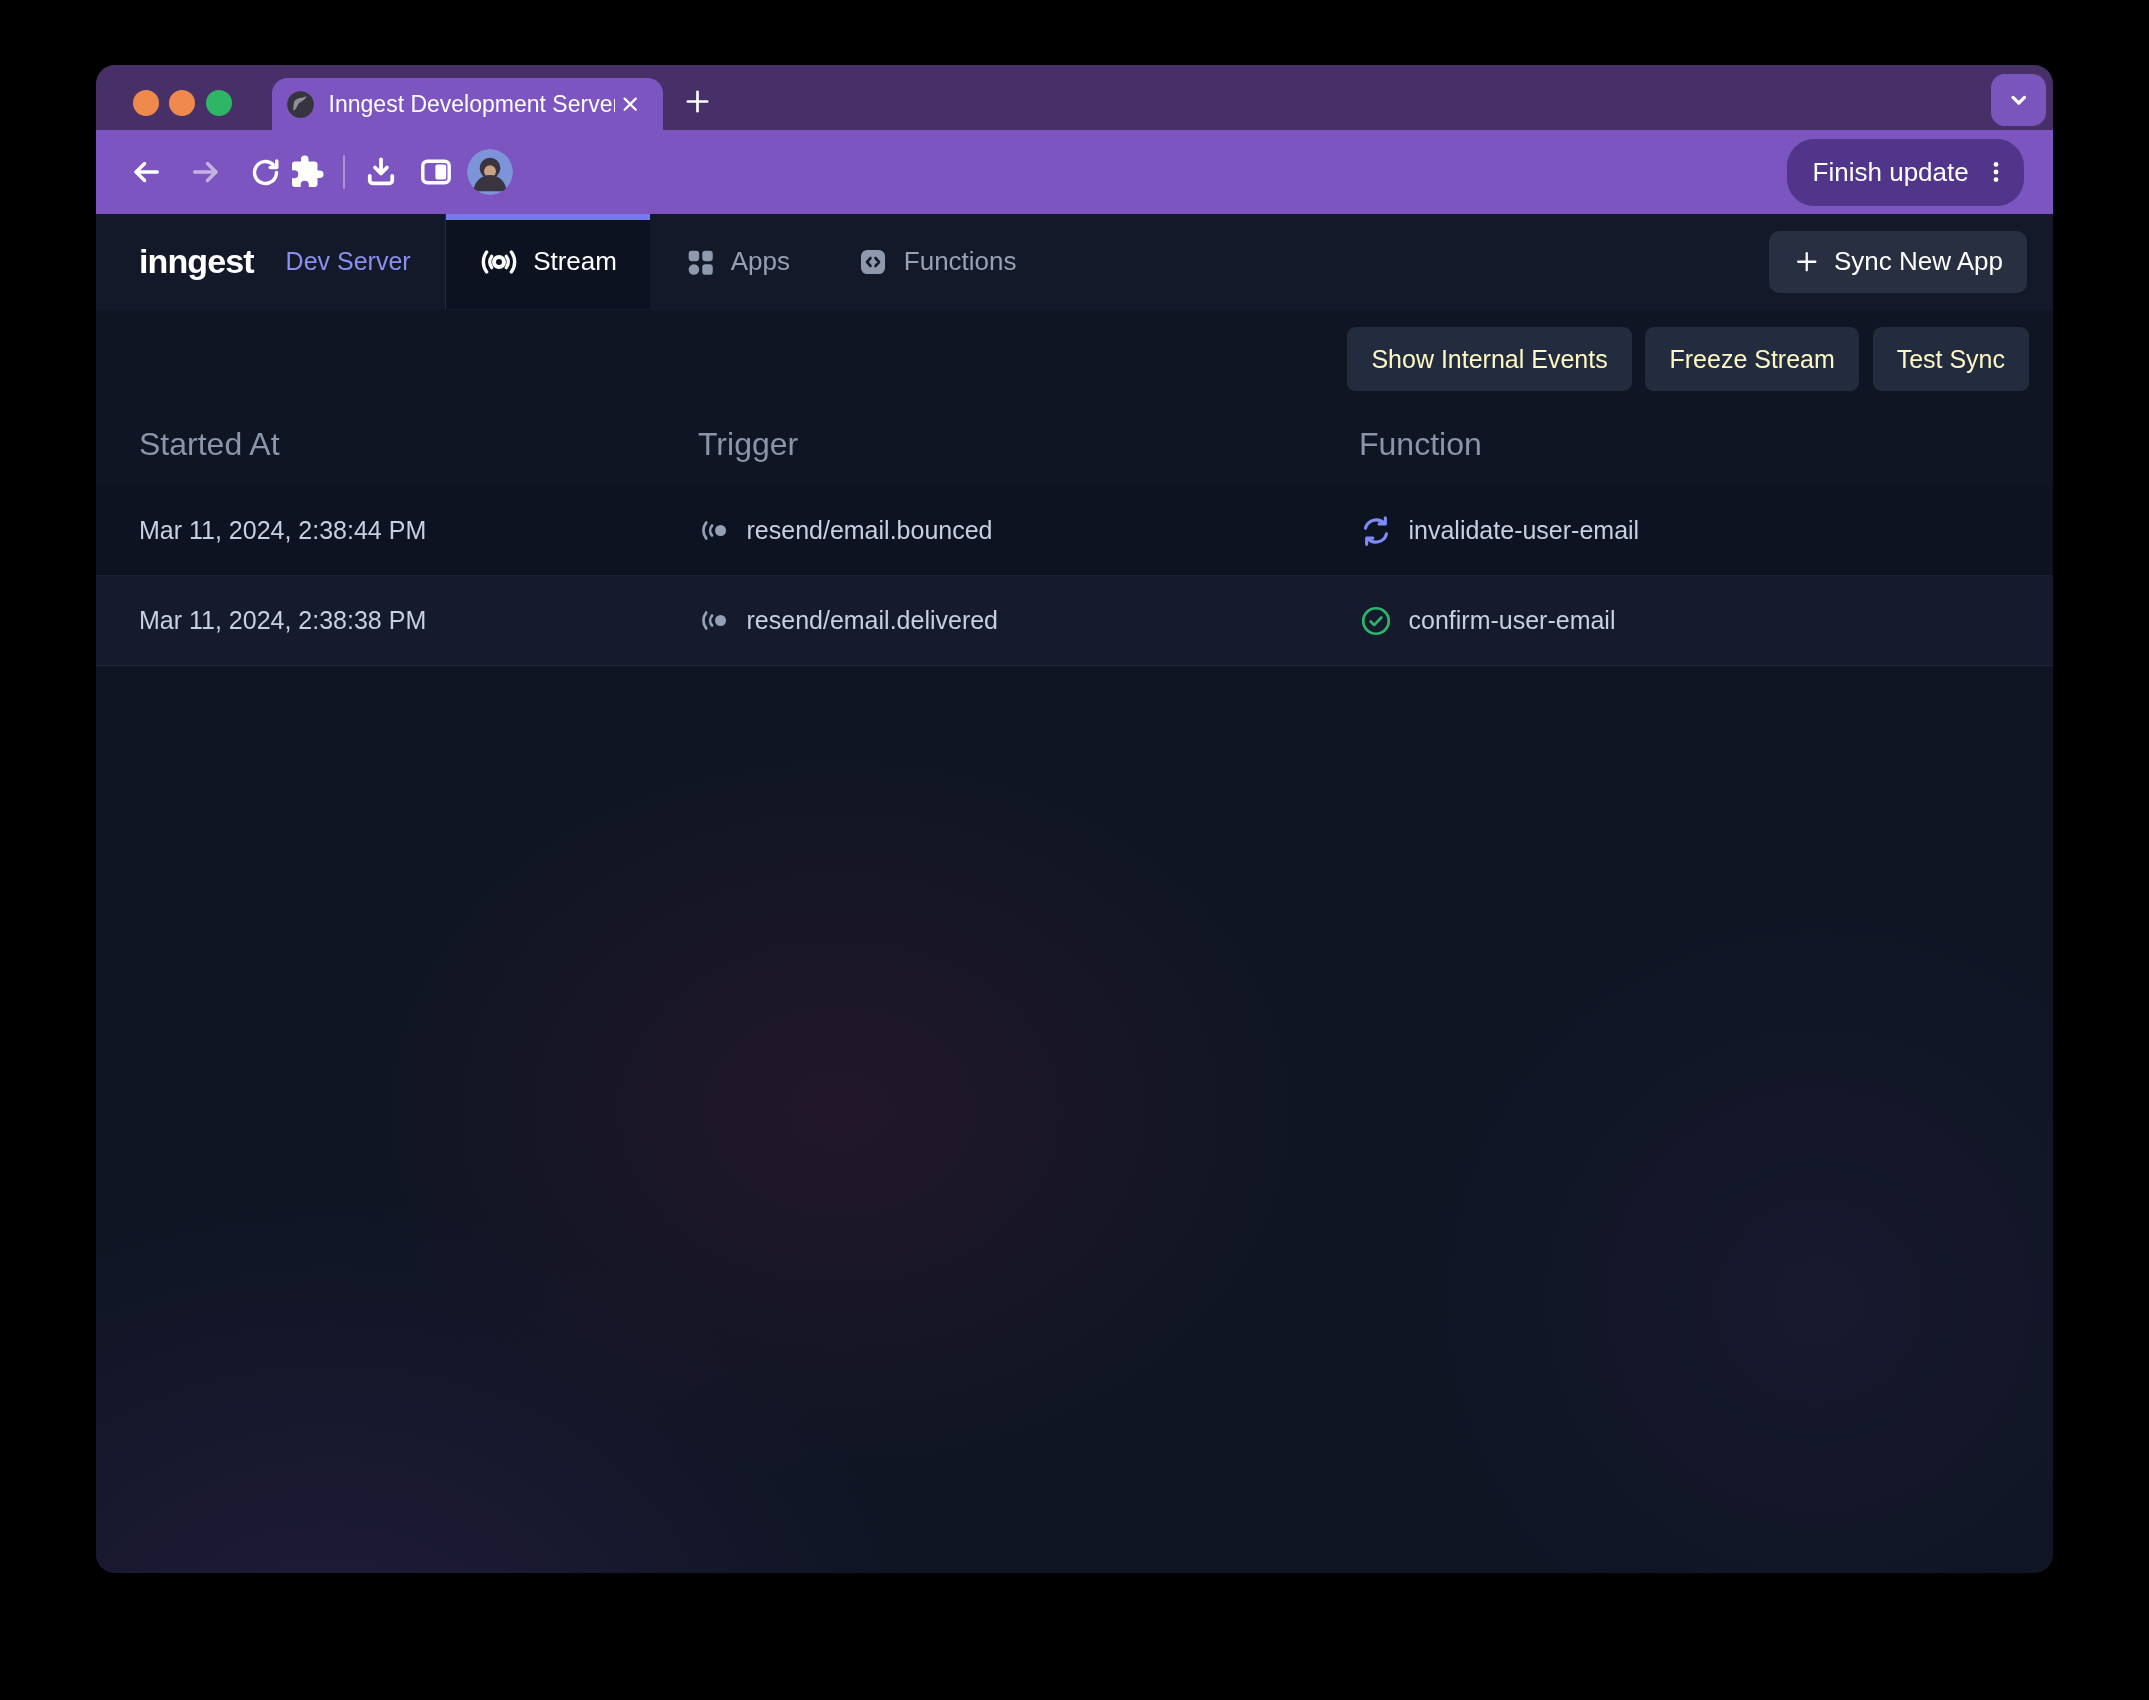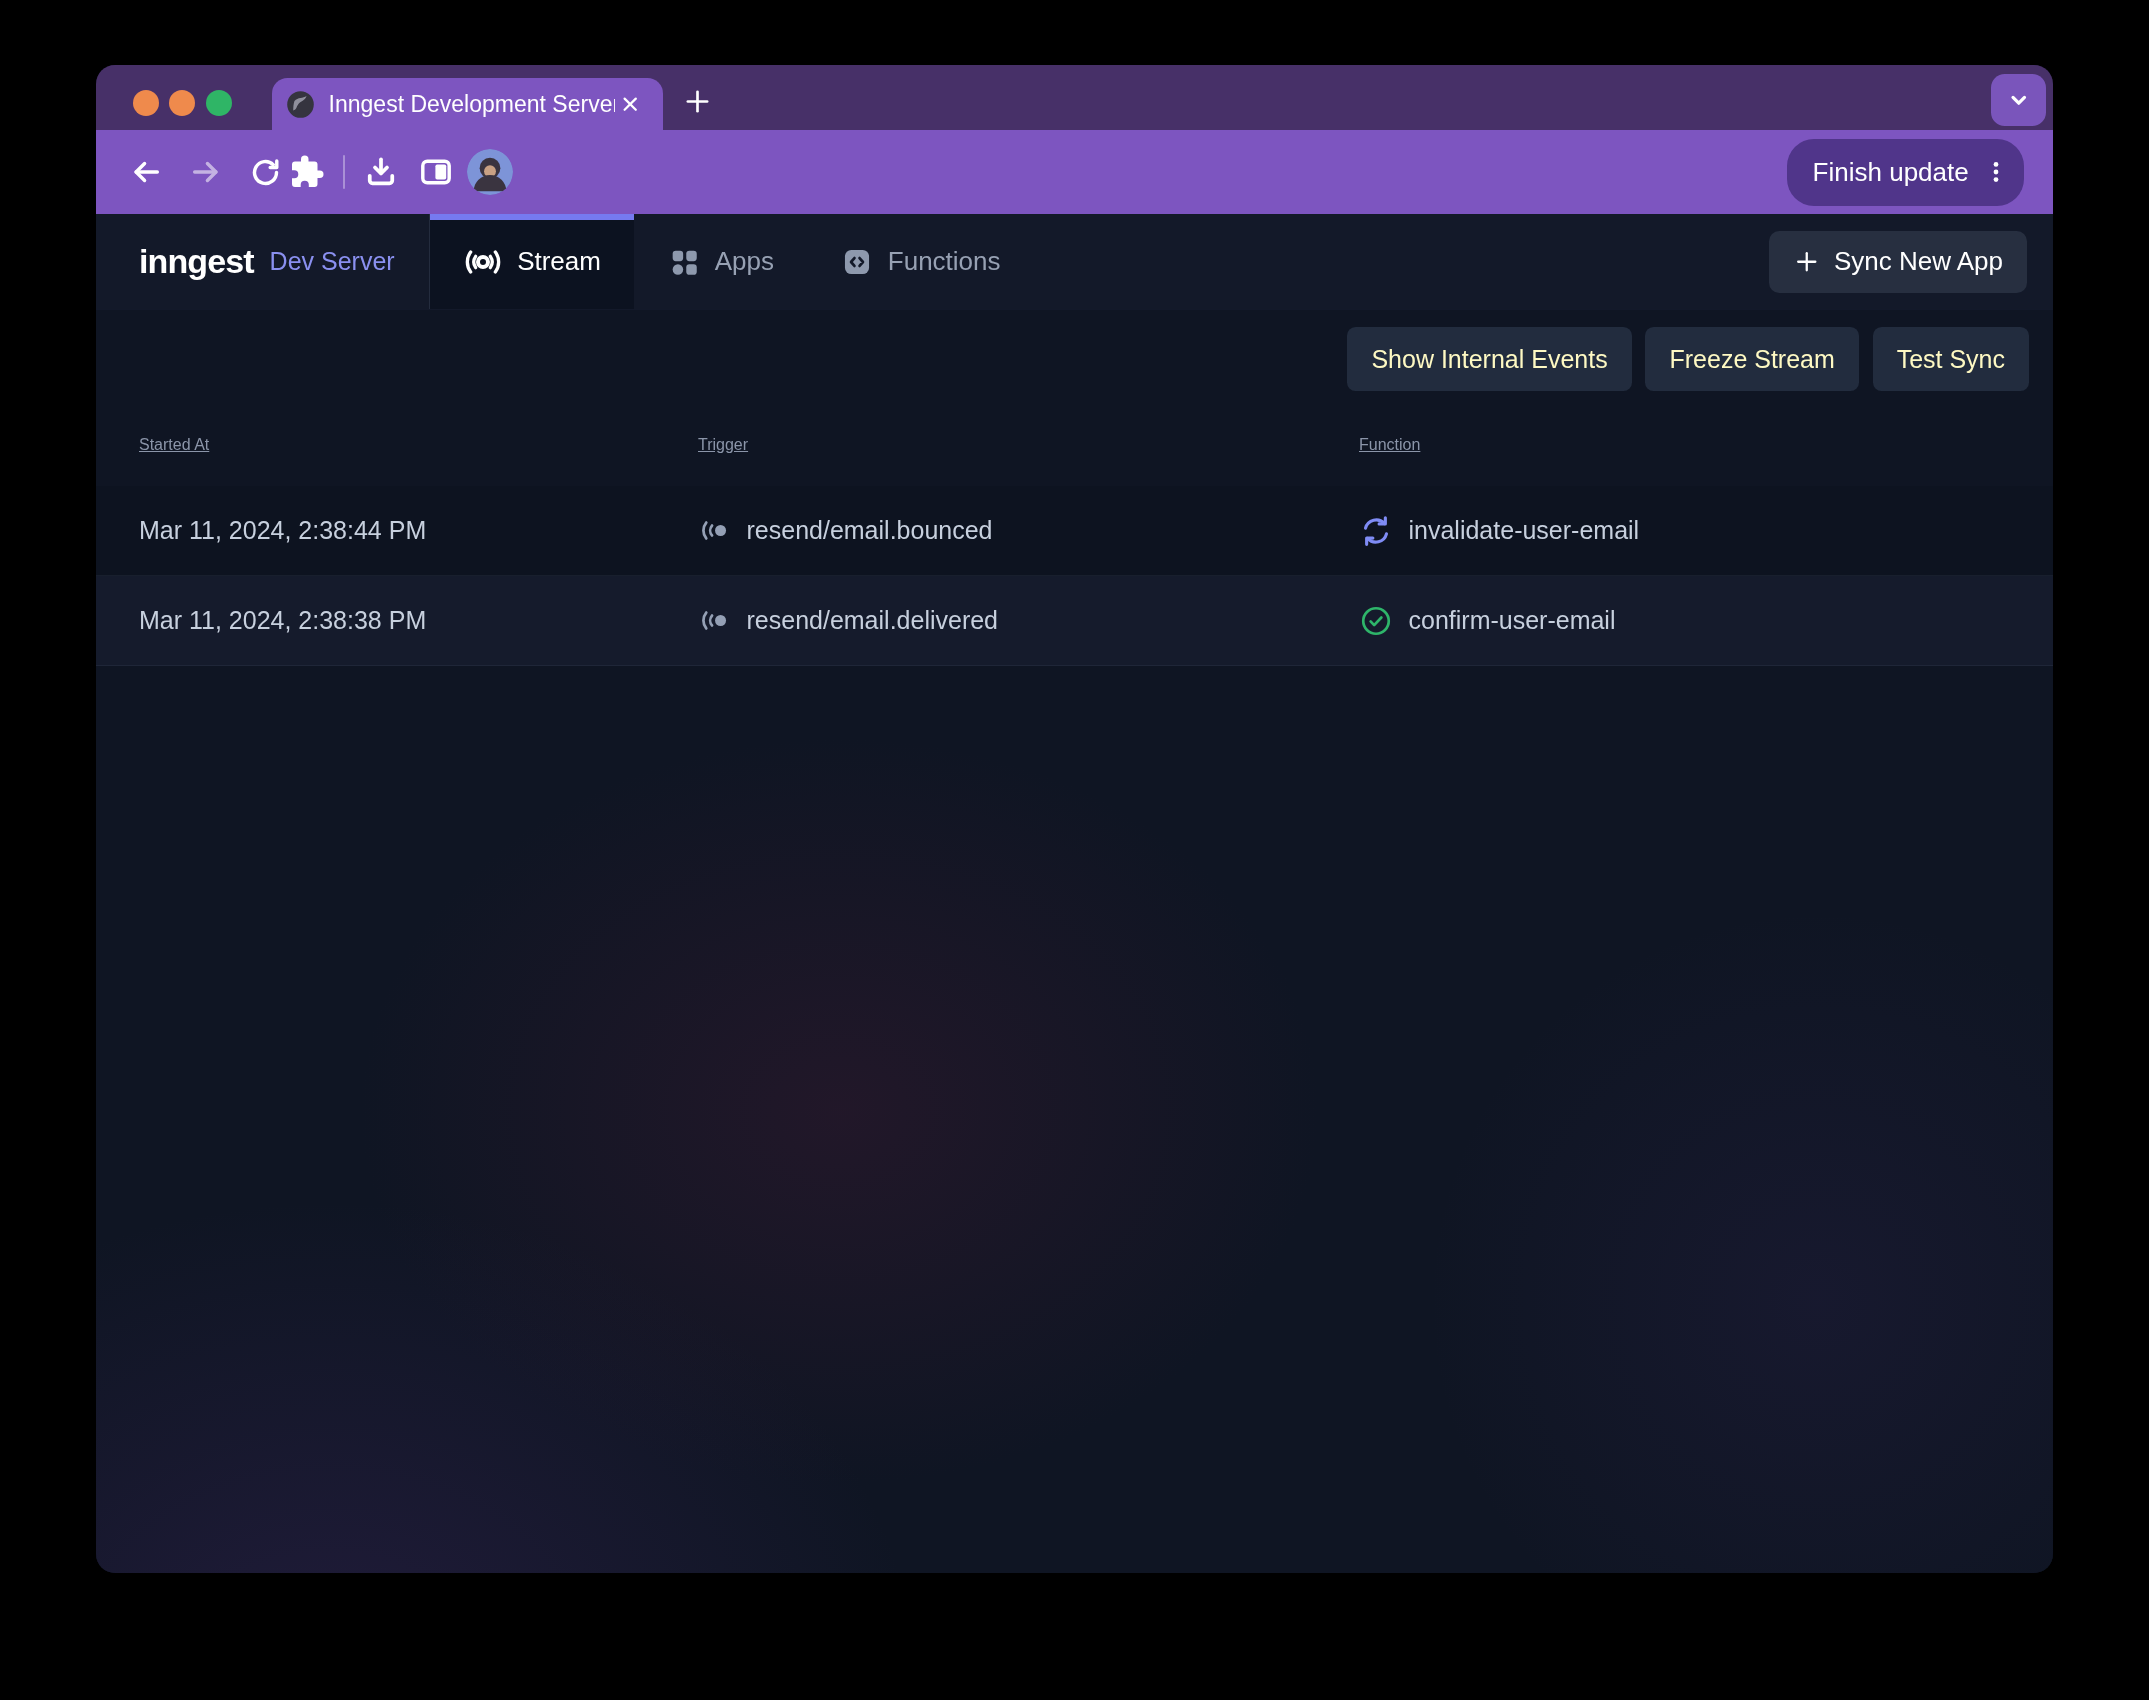--- a/index.html
+++ b/index.html
@@ -47,37 +47,37 @@
 
   
   .app { flex:1; display:flex; flex-direction:column; position:relative;
     background:
       radial-gradient(774px 602px at 38% 66%, rgba(56,26,48,.45), transparent 62%),
       radial-gradient(946px 774px at 12% 108%, rgba(70,42,108,.32), transparent 62%),
       radial-gradient(602px 602px at 88% 80%, rgba(82,52,130,.12), transparent 65%),
       #0f1523; }
   .app-header { height:96px; background:#131929; flex:none; display:flex; align-items:stretch;
     padding-left:43px; border-bottom:0.9px solid rgba(20,26,42,.9); }
-  .brand { display:flex; align-items:center; gap:16px; margin-right:34px; }
+  .brand { display:flex; align-items:center; gap:32px; margin-right:34px; }
   .logo { color:#fff; font-size:34px; font-weight:700; letter-spacing:-0.9px; }
   .logo-suffix { color:#8a90f0; font-size:25px; }
   .vdiv { width:1.7px; background:#242c3e; margin:0; }
   .nav-tab { display:flex; align-items:center; gap:13.8px; padding:0 33px; position:relative;
     color:#97a1b3; font-size:26px; }
   .nav-tab.active { background:#0c1220; color:#fff; }
   .nav-tab.active::before { content:""; position:absolute; left:0; right:0; top:0; height:6px; background:#767af0; }
   .sync-btn { margin:17px 26px 17px auto; height:62px; background:#272f40; border-radius:10.3px;
     display:flex; align-items:center; gap:13.8px; padding:0 24px; color:#fff; font-size:26px; align-self:center; }
 
   
   .actions { display:flex; justify-content:flex-end; gap:13.8px; padding:17px 24px 0 0; }
   .action-btn { height:64px; background:#222c3e; border-radius:8.6px; display:flex; align-items:center;
     padding:0 24px; color:#fef9c3; font-size:25px; }
   .grid { display:grid; grid-template-columns:559px 661px 1fr; padding-left:43px; align-items:center; }
-  .thead { height:83px; margin-top:12px; color:#8b95a9; font-size:16px;text-decoration:underline; }
+  .thead { height:83px; margin-top:12px; color:#8b95a9; font-size:32px; }
   .row { height:90px; font-size:25px; color:#c7d0de; border-bottom:0.9px solid rgba(125,140,170,.10); }
   .row.r1 { background:#0d1320; }
   .row.r2 { background:#151b2c; }
   .cell { display:flex; align-items:center; gap:15.5px; }
   .ico { flex:none; display:flex; align-items:center; justify-content:center; }
   svg { display:block; }
 </style>
 </head>
 <body>
 

